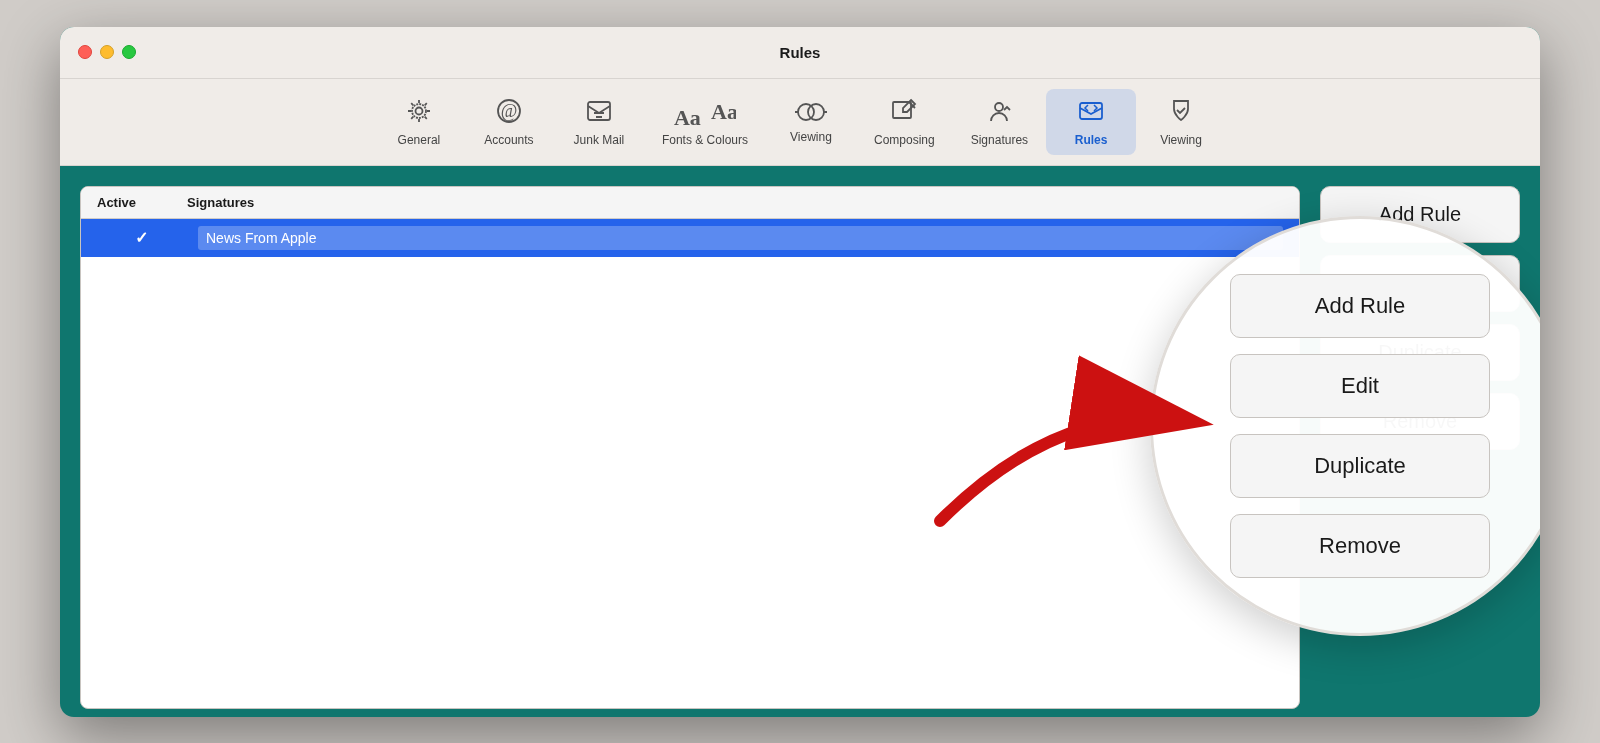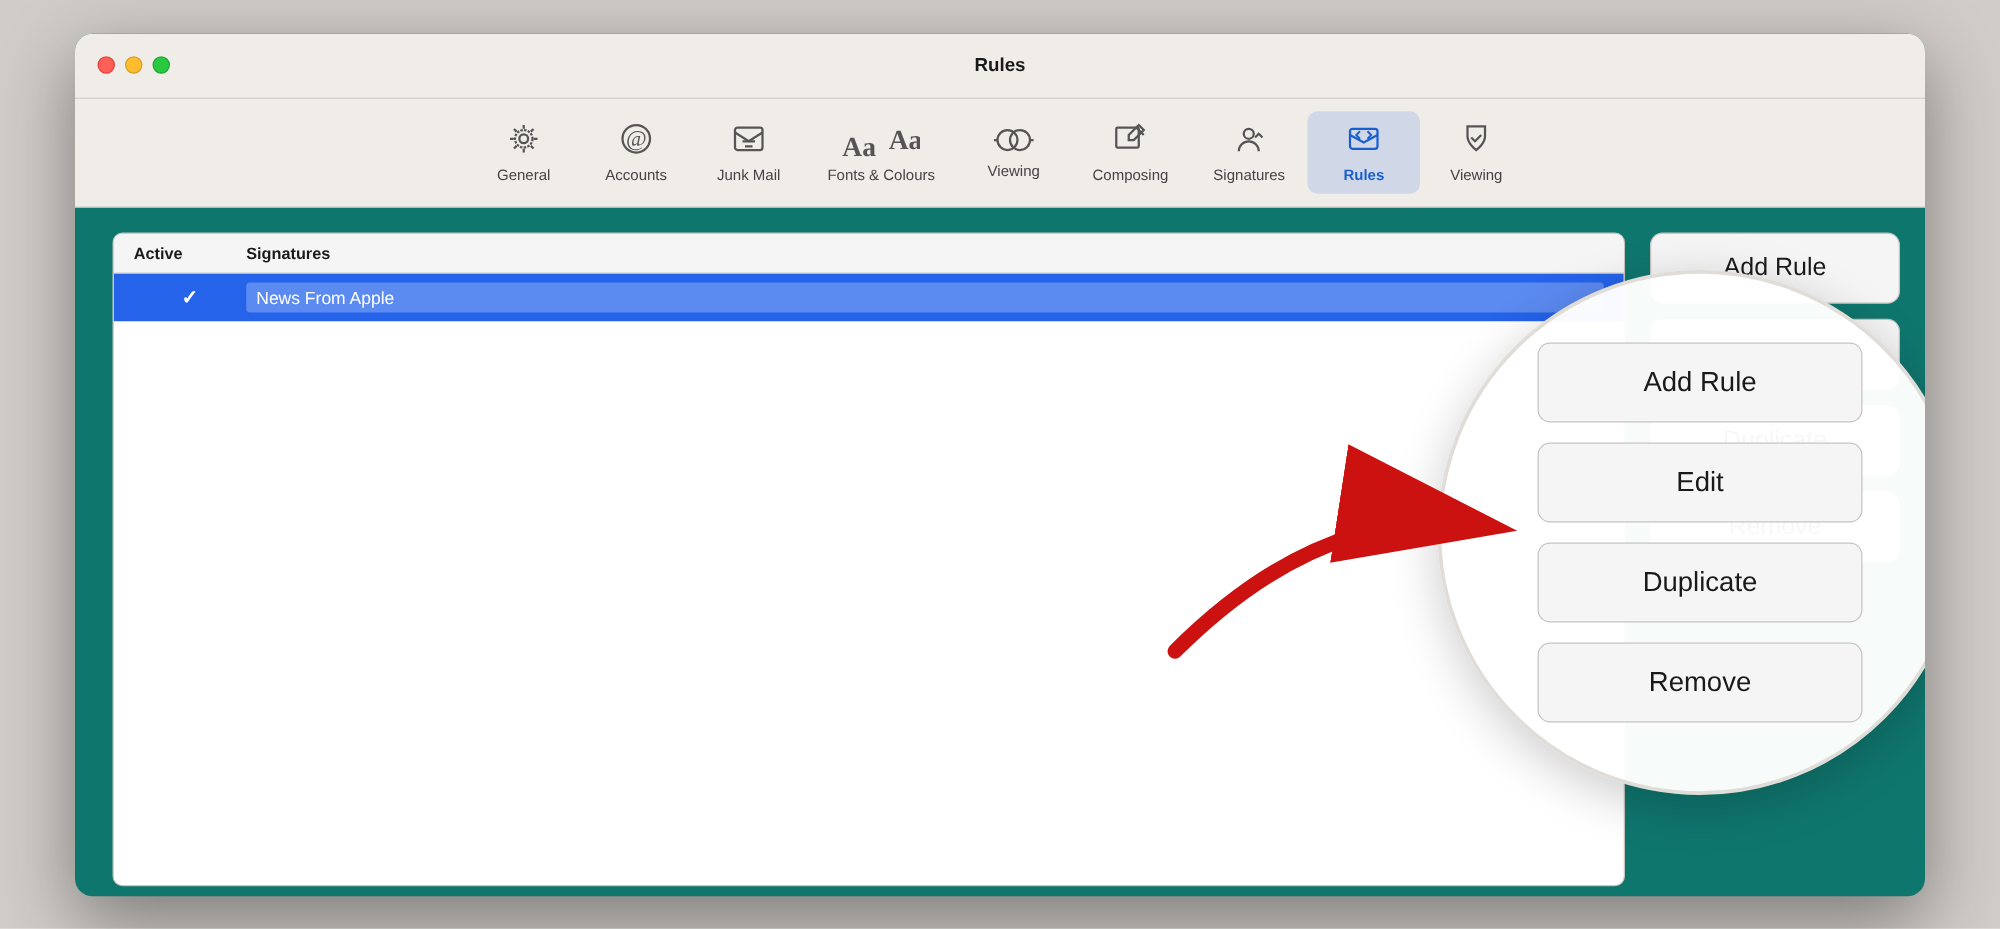--- a/index.html
+++ b/index.html
@@ -104,21 +104,21 @@
 
     .toolbar-item.active .toolbar-label {
       color: #1a5fcf;
       font-weight: 600;
     }
 
     
     .content {
       display: flex;
       height: calc(100% - 52px - 75px);
-      padding: 20px 20px 20px 30px;
+      padding: 20px 20px 20px 20px;
       gap: 20px;
       position: relative;
     }
 
     
     .rules-panel {
       flex: 1;
       background: #ffffff;
       border-radius: 8px;
       border: 1px solid #c8c4c0;
@@ -175,20 +175,21 @@
       font-weight: bold;
     }
 
     .row-description-cell {
       flex: 1;
       font-size: 14px;
       color: #ffffff;
       background: rgba(255,255,255,0.25);
       padding: 4px 8px;
       border-radius: 3px;
+      margin-left: 11px;
     }
 
     
     .sidebar-buttons {
       display: flex;
       flex-direction: column;
       gap: 12px;
       width: 200px;
       padding-top: 0;
     }

